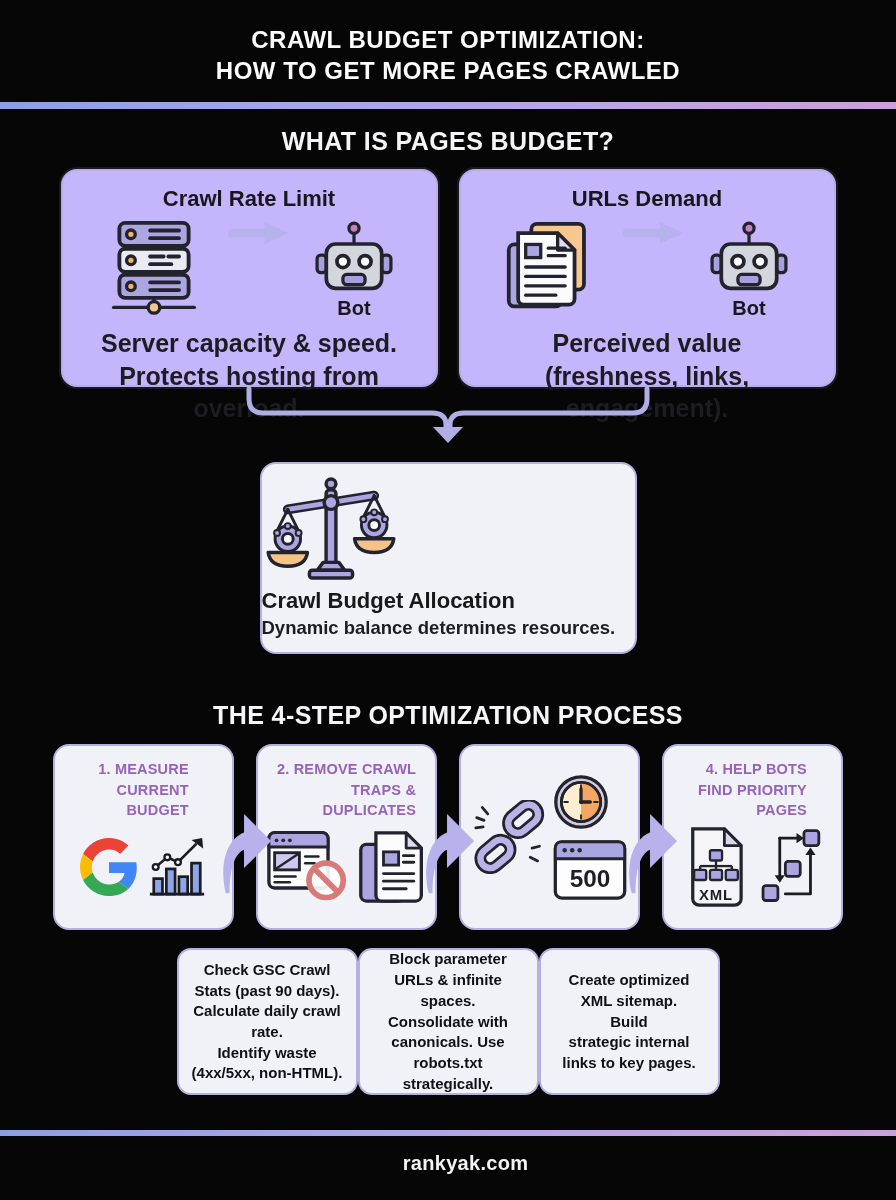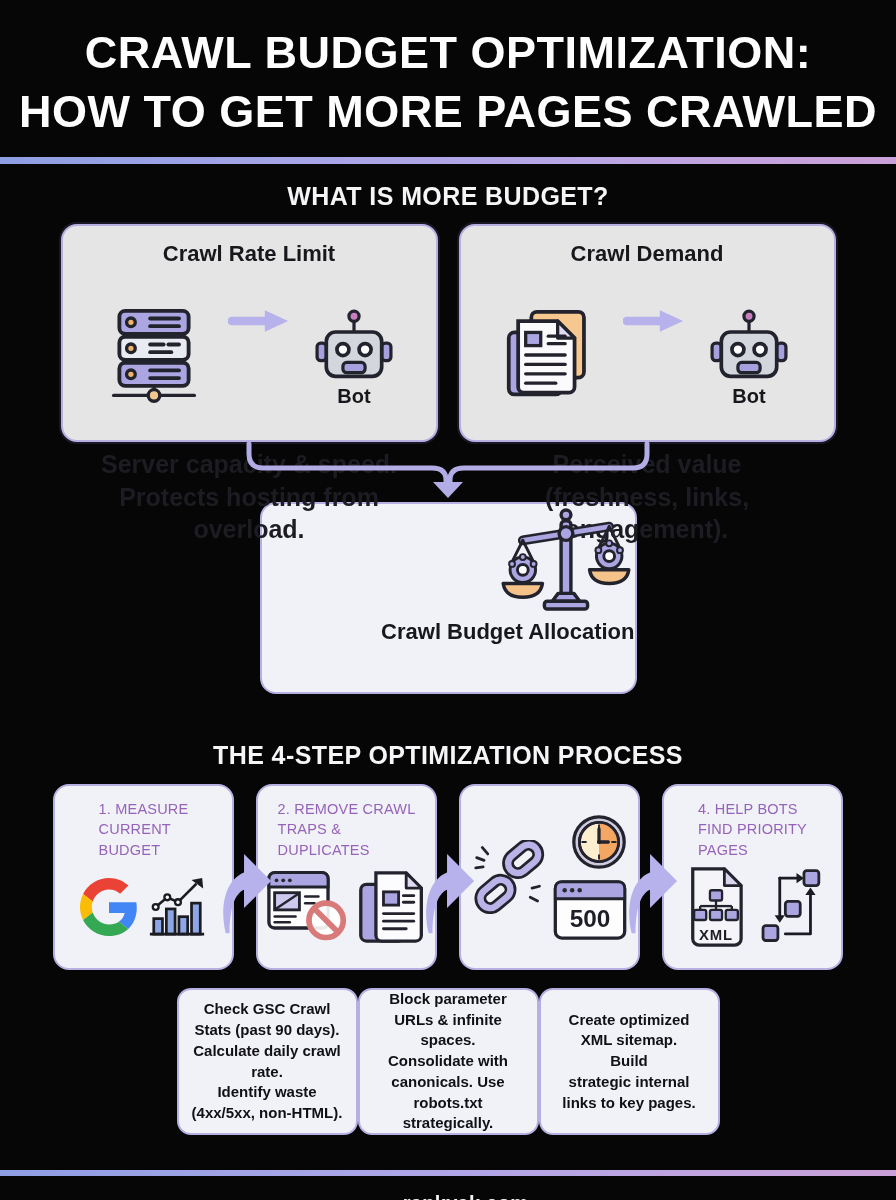--- a/index.html
+++ b/index.html
@@ -1,53 +1,53 @@
 <!DOCTYPE html>
 <html><head>
 <meta charset="utf-8">
 <style>
   html,body{margin:0;padding:0;background:#000;}
   .page{position:relative;width:896px;height:1200px;background:#060607;overflow:hidden;
         font-family:"Liberation Sans",sans-serif;color:#fff;}
   .pre{white-space:pre-line;}
   
   .header{padding-top:24px;text-align:center;}
-  .header-title{font-size:45px;font-weight:bold;letter-spacing:.5px;line-height:1.3;color:#fdfdfd;}
+  .header-title{font-size:24px;font-weight:bold;letter-spacing:.5px;line-height:1.3;color:#fdfdfd;}
   .divider{height:7px;margin-top:16px;
     background:linear-gradient(90deg,#8e9ee2 0%,#a7a5e8 35%,#b9a6e4 65%,#cba0d8 100%);}
   
   .section-title{margin-top:18px;text-align:center;font-size:25px;font-weight:bold;
     letter-spacing:.4px;color:#f5f5f7;}
   .section-title.second{margin-top:47px;}
   
   .cards-row{display:flex;justify-content:center;gap:21px;margin-top:13px;}
-  .info-card{box-sizing:border-box;width:377px;height:218px;background:#e5e5e5;
+  .info-card{box-sizing:border-box;width:377px;height:218px;background:#c4b5fd;
     border:2px solid #b6b0e2;border-radius:16px;display:flex;flex-direction:column;
-    align-items:center;padding:15px 12px 0;box-shadow:0 0 0 2px rgba(120,110,180,.18);gap:33px;}
+    align-items:center;padding:15px 12px 0;box-shadow:0 0 0 2px rgba(120,110,180,.18);}
   .card-title{font-size:22px;font-weight:bold;color:#17171c;}
   .icon-row{display:flex;gap:24px;margin-top:8px;height:104px;}
   .bot-stack{display:flex;flex-direction:column;align-items:center;}
   .bot-label{font-size:20px;font-weight:bold;color:#17171c;margin-top:1px;}
   .card-desc{margin-top:7px;font-size:25px;font-weight:600;line-height:1.3;
     text-align:center;color:#1c1c22;}
   
   .connector{display:block;margin:0 auto;}
   
-  .alloc-card{box-sizing:border-box;width:377px;height:192px;margin:2px auto;background:#f1f2f8;
+  .alloc-card{box-sizing:border-box;width:377px;height:192px;margin:17px auto;background:#f1f2f8;
     border:2px solid #b6b0e2;border-radius:16px;display:flex;flex-direction:column;
-    align-items:flex-end;padding-top:3px;}
+    align-items:flex-start;padding-top:12px;}
   .alloc-title{font-size:22px;font-weight:bold;color:#17171c;margin-top:2px;}
   .alloc-desc{font-size:18.5px;font-weight:600;color:#1c1c22;margin-top:3px;}
   
   .steps-wrap{position:relative;margin-top:14px;}
   .steps-row{display:flex;justify-content:center;gap:22px;}
   .step-card{box-sizing:border-box;width:181px;height:186px;background:#f1f2f8;
     border:2px solid #b6b0e2;border-radius:16px;display:flex;flex-direction:column;
     align-items:center;padding:13px 6px 0;}
-  .step-title{font-size:14.5px;font-weight:normal;color:#9563b8;text-align:left;
+  .step-title{font-size:14.5px;font-weight:bold;color:#9563b8;text-align:right;
     line-height:1.4;letter-spacing:.2px;}
   .step-icons{flex:1;display:flex;align-items:center;justify-content:center;gap:8px;padding-bottom:10px;}
   .step-arrow{position:absolute;top:44px;width:56px;height:110px;z-index:5;}
   .step-arrow.a1{left:217px}.step-arrow.a2{left:420px}.step-arrow.a3{left:623px}
   
   .details-row{display:flex;justify-content:center;margin-top:18px;}
   .detail-card{box-sizing:border-box;width:181px;height:147px;background:#f1f2f8;
     border:2px solid #b6b0e2;border-radius:14px;display:flex;align-items:center;
     justify-content:center;padding:6px 8px;}
   .detail-text{font-size:15px;font-weight:600;line-height:1.38;text-align:center;color:#101016;}
@@ -62,21 +62,21 @@
 <body>
 
 <div class="page">
 
   <div class="header">
     <div class="header-title pre">CRAWL BUDGET OPTIMIZATION:
 HOW TO GET MORE PAGES CRAWLED</div>
   </div>
   <div class="divider"></div>
 
-  <div class="section-title">WHAT IS MORE BUDGET?</div>
+  <div class="section-title">WHAT IS PAGES BUDGET?</div>
 
   <div class="cards-row">
 
     <div class="info-card">
       <div class="card-title">Crawl Rate Limit</div>
       <div class="icon-row">
         <span>
           <svg width="100" height="96" viewBox="0 0 104 98">
             <rect x="16" y="2" width="72" height="24" rx="6" fill="#aba5e2" stroke="#23232e" stroke-width="4"></rect>
             <rect x="16" y="29" width="72" height="24" rx="6" fill="#e9ebf2" stroke="#23232e" stroke-width="4"></rect>
@@ -118,21 +118,21 @@
             </svg>
           </span>
           <span class="bot-label">Bot</span>
         </span>
       </div>
       <div class="card-desc pre">Server capacity &amp; speed.
 Protects hosting from overload.</div>
     </div>
 
     <div class="info-card">
-      <div class="card-title">Crawl Demand</div>
+      <div class="card-title">URLs Demand</div>
       <div class="icon-row">
         <span>
           <svg width="94" height="94" viewBox="0 0 100 96">
             <rect x="4" y="24" width="56" height="66" rx="6" fill="#aba5e2" stroke="#23232e" stroke-width="4"></rect>
             <rect x="28" y="2" width="56" height="70" rx="6" fill="#f6c78f" stroke="#23232e" stroke-width="4"></rect>
             <path d="M14,12 H56 L74,30 V82 a6,6 0 0 1 -6,6 H20 a6,6 0 0 1 -6,-6 Z" fill="#fbfbfd" stroke="#23232e" stroke-width="4"></path>
             <path d="M56,12 V30 H74 Z" fill="#dedbf2" stroke="#23232e" stroke-width="3.5" stroke-linejoin="round"></path>
             <rect x="22" y="24" width="16" height="14" fill="#aba5e2" stroke="#23232e" stroke-width="3.5"></rect>
             <g stroke="#23232e" stroke-width="3.5" stroke-linecap="round">
               <line x1="46" y1="28" x2="64" y2="28"></line>
@@ -207,20 +207,21 @@
           <circle cx="121" cy="44" r="3" fill="#aba5e2" stroke="#23232e" stroke-width="2"></circle>
           <circle cx="99" cy="44" r="3" fill="#aba5e2" stroke="#23232e" stroke-width="2"></circle>
           <circle cx="110" cy="50" r="5.5" fill="#fff" stroke="#23232e" stroke-width="3"></circle>
           <path d="M90,64 H130 Q128,78 110,78 Q92,78 90,64 Z" fill="#f5c38a" stroke="#23232e" stroke-width="3.5" stroke-linejoin="round"></path>
         </g>
         <path d="M52,96 L58,88 H74 L80,96 Z" fill="#aba5e2" stroke="#23232e" stroke-width="3.5" stroke-linejoin="round"></path>
         <rect x="44" y="96" width="44" height="8" rx="3" fill="#aba5e2" stroke="#23232e" stroke-width="3.5"></rect>
       </svg>
     </span>
     <div class="alloc-title">Crawl Budget Allocation</div>
+    <div class="alloc-desc">Dynamic balance determines resources.</div>
   </div>
 
   <div class="section-title second">THE 4-STEP OPTIMIZATION PROCESS</div>
 
   <div class="steps-wrap">
     <div class="steps-row">
 
       <div class="step-card">
         <div class="step-title pre">1. MEASURE
 CURRENT
@@ -307,21 +308,21 @@
               </g>
               <g stroke="#23232e" stroke-width="3" stroke-linecap="round">
                 <line x1="10" y1="8" x2="16" y2="15"></line>
                 <line x1="4" y1="19" x2="12" y2="22"></line>
                 <line x1="3" y1="30" x2="11" y2="29"></line>
                 <line x1="64" y1="52" x2="72" y2="50"></line>
                 <line x1="62" y1="62" x2="70" y2="66"></line>
               </g>
             </svg>
           </span>
-          <span style="display:flex;flex-direction:column;align-items:flex-end;gap:6px">
+          <span style="display:flex;flex-direction:column;align-items:flex-start;gap:6px">
             <span>
               <svg width="56" height="56" viewBox="0 0 60 60">
                 <circle cx="30" cy="30" r="27" fill="#cfcbdf" stroke="#23232e" stroke-width="3.5"></circle>
                 <circle cx="30" cy="30" r="21" fill="#fdeecf" stroke="#23232e" stroke-width="3"></circle>
                 <path d="M30,9 A21,21 0 0 1 30,51 Z" fill="#f4a763"></path>
                 <circle cx="30" cy="30" r="21" fill="none" stroke="#23232e" stroke-width="3"></circle>
                 <g stroke="#23232e" stroke-width="2" stroke-linecap="round">
                   <line x1="30" y1="12" x2="30" y2="16"></line>
                     <line x1="48" y1="30" x2="44" y2="30"></line>
                   <line x1="30" y1="48" x2="30" y2="44"></line>

